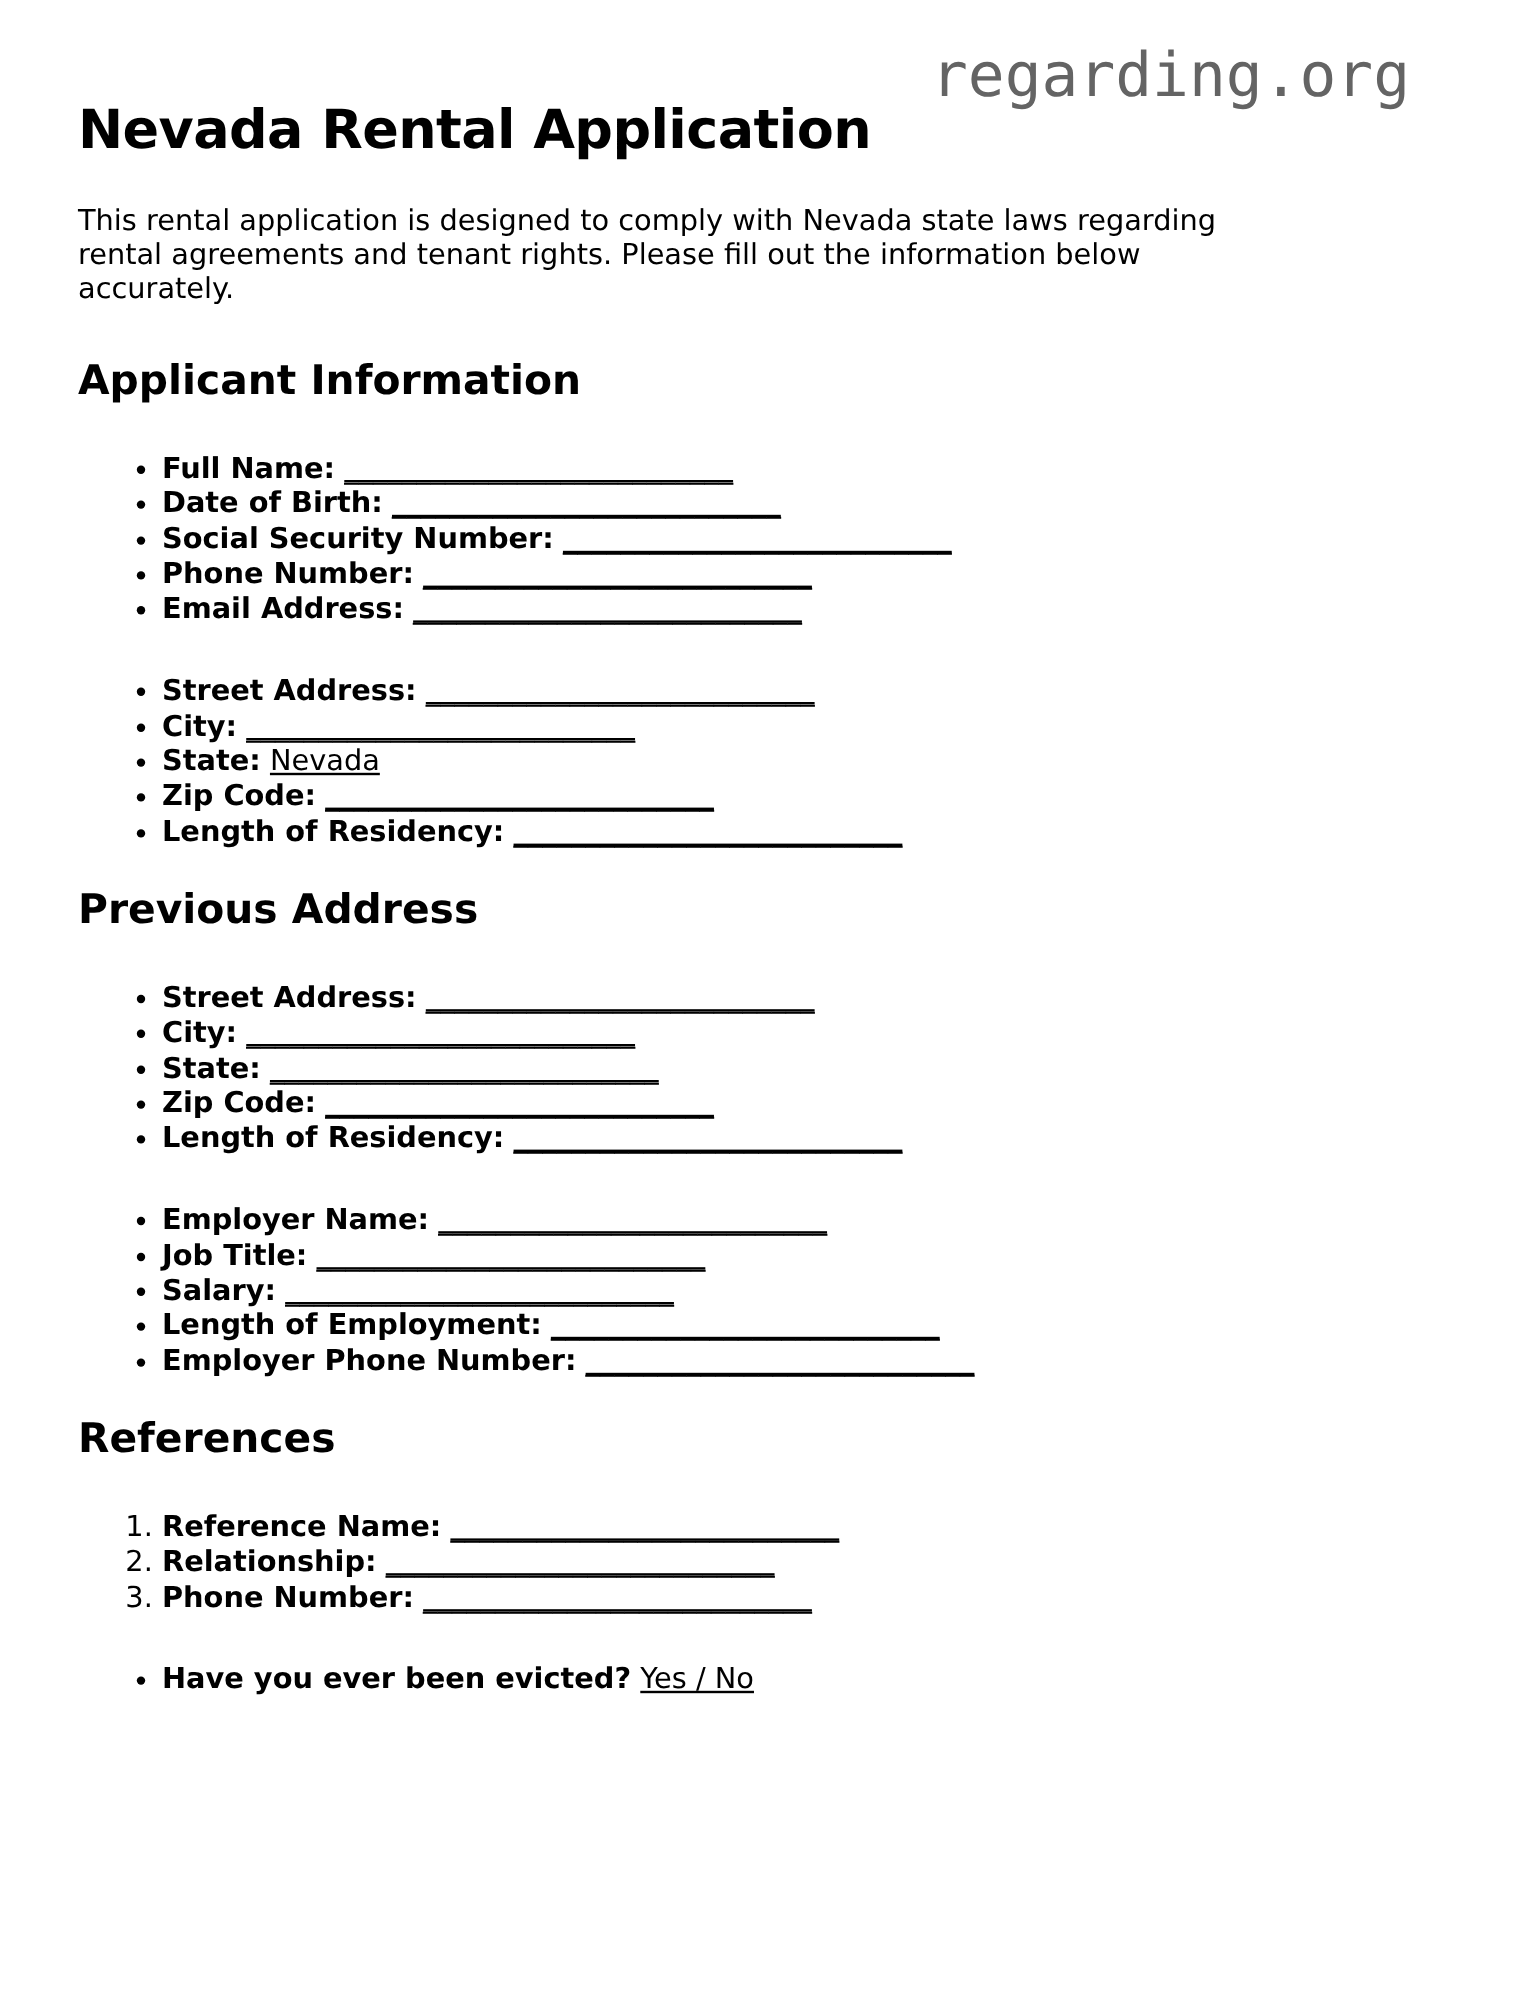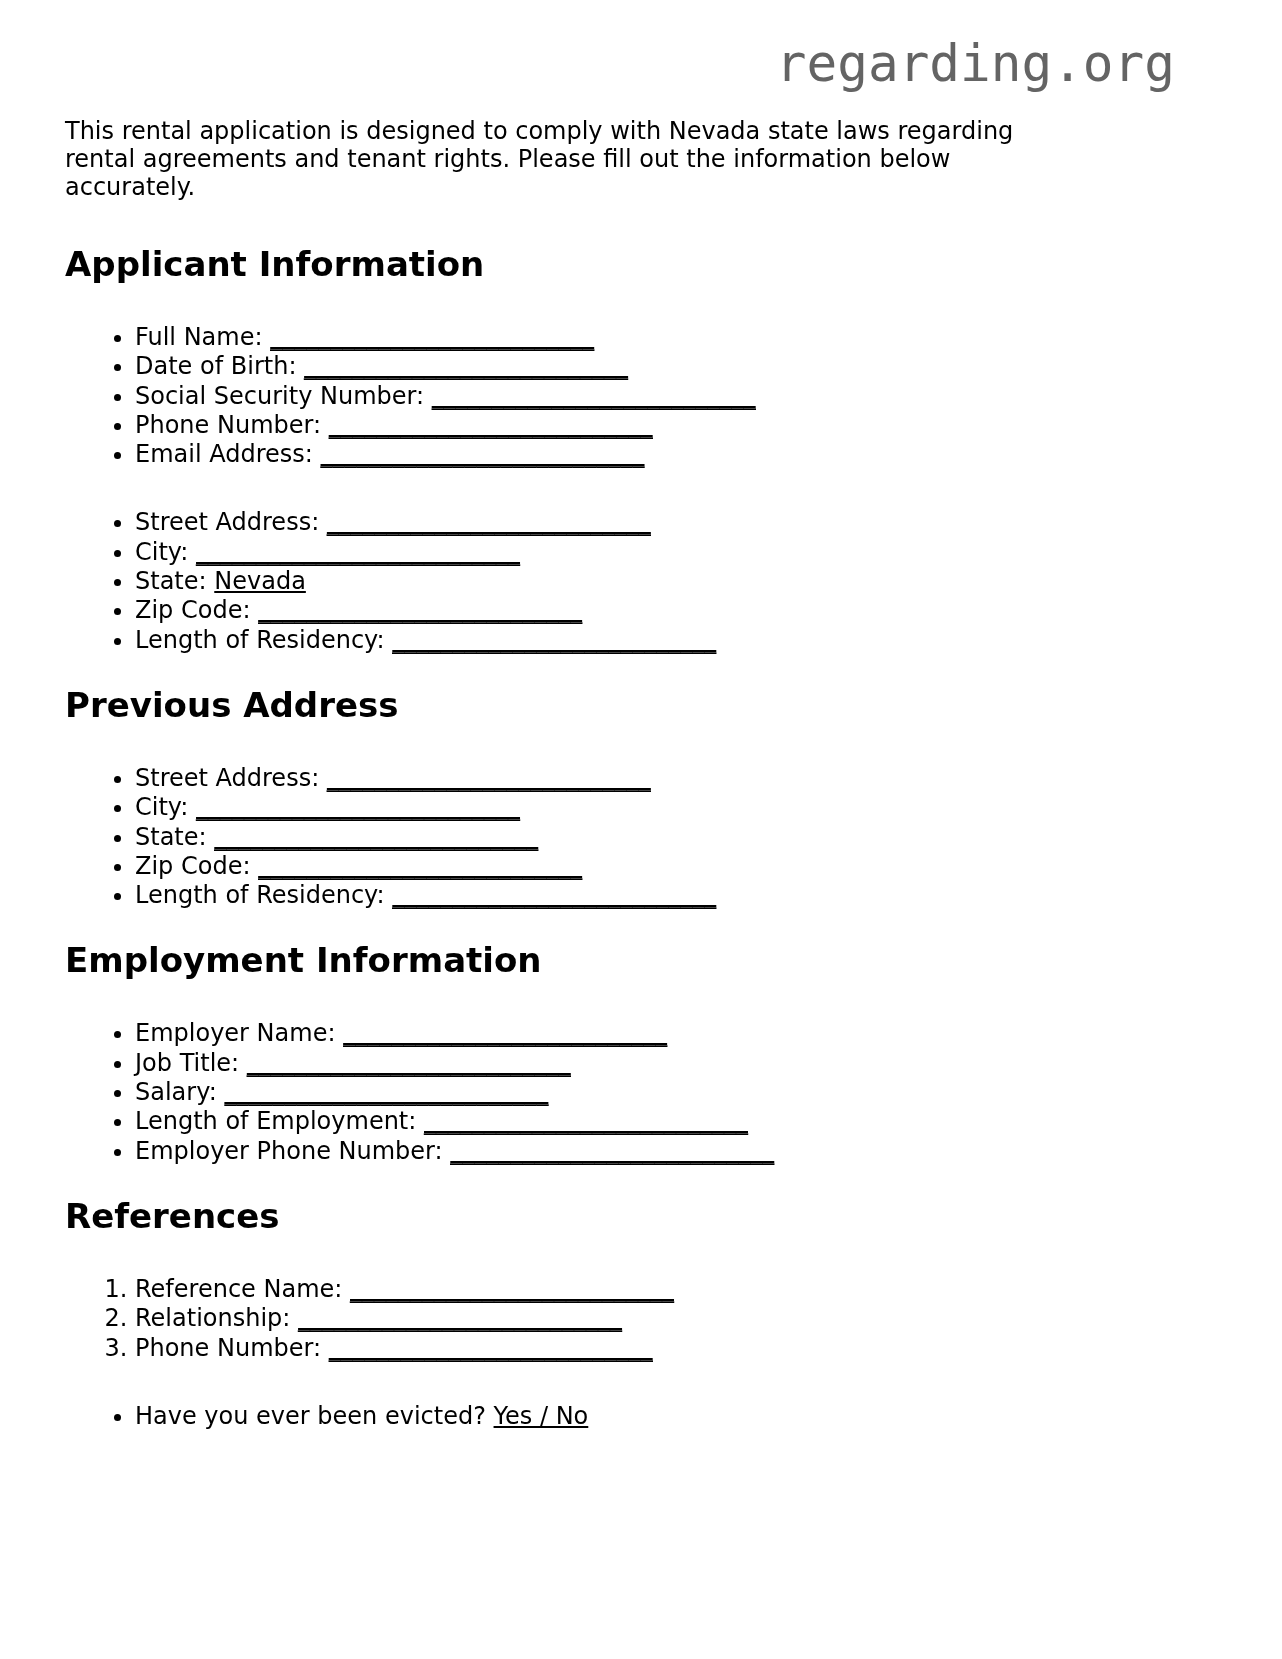--- a/index.html
+++ b/index.html
@@ -44,30 +44,31 @@
   }
   h2.section-title.first { margin-top: 44px; }
   ul.field-list, ol.field-list {
     margin: 39px 0 0 0;
     padding: 0 0 0 70px;
     font-size: 24px;
     line-height: 29.3px;
   }
   ul.field-list { list-style: disc; }
   ol.field-list { list-style: decimal; }
-  li .field-label { font-weight: normal; }
+  li .field-label { font-weight: bold; }
   li .fill-line, li .field-value { font-weight: normal; text-decoration: underline; }
 </style>
 </head>
 <body>
 
 <div class="watermark">regarding.org</div>
 
 <div class="page">
 
+  <h1 class="doc-title">Nevada Rental Application</h1>
 
   <p class="intro">This rental application is designed to comply with Nevada state laws regarding rental agreements and tenant rights. Please fill out the information below accurately.</p>
 
   <section>
     <h2 class="section-title first">Applicant Information</h2>
     <ul class="field-list">
       <li>
         <span class="field-label">Full Name:</span>
         <span class="fill-line">___________________________</span>
       </li>
@@ -135,21 +136,20 @@
         <span class="fill-line">___________________________</span>
       </li>
       <li>
         <span class="field-label">Length of Residency:</span>
         <span class="fill-line">___________________________</span>
       </li>
     </ul>
   </section>
 
   <section>
-    <h2 class="section-title">Employment Information</h2>
     <ul class="field-list">
       <li>
         <span class="field-label">Employer Name:</span>
         <span class="fill-line">___________________________</span>
       </li>
       <li>
         <span class="field-label">Job Title:</span>
         <span class="fill-line">___________________________</span>
       </li>
       <li>

